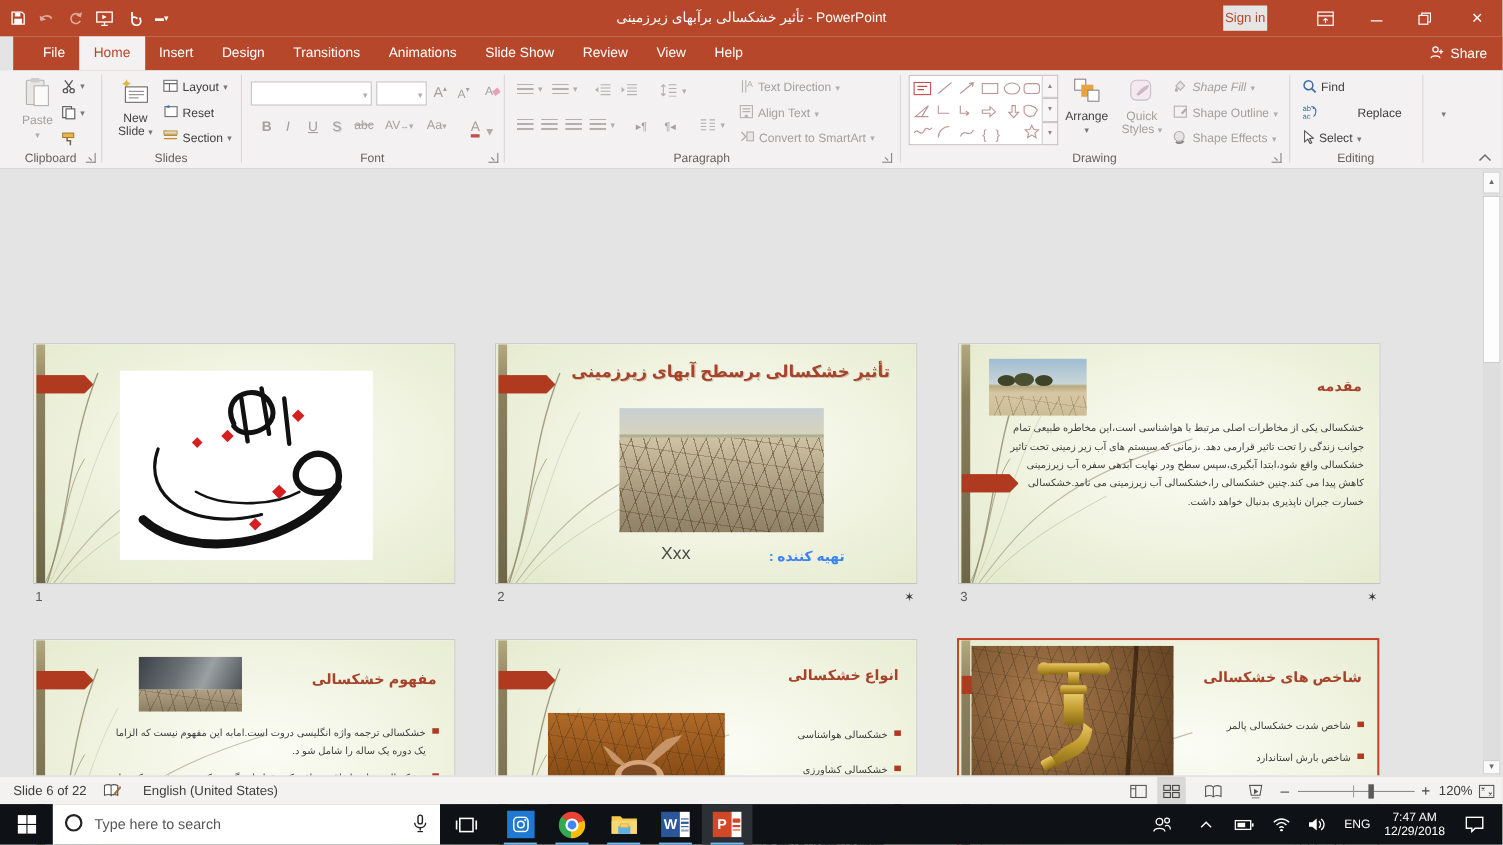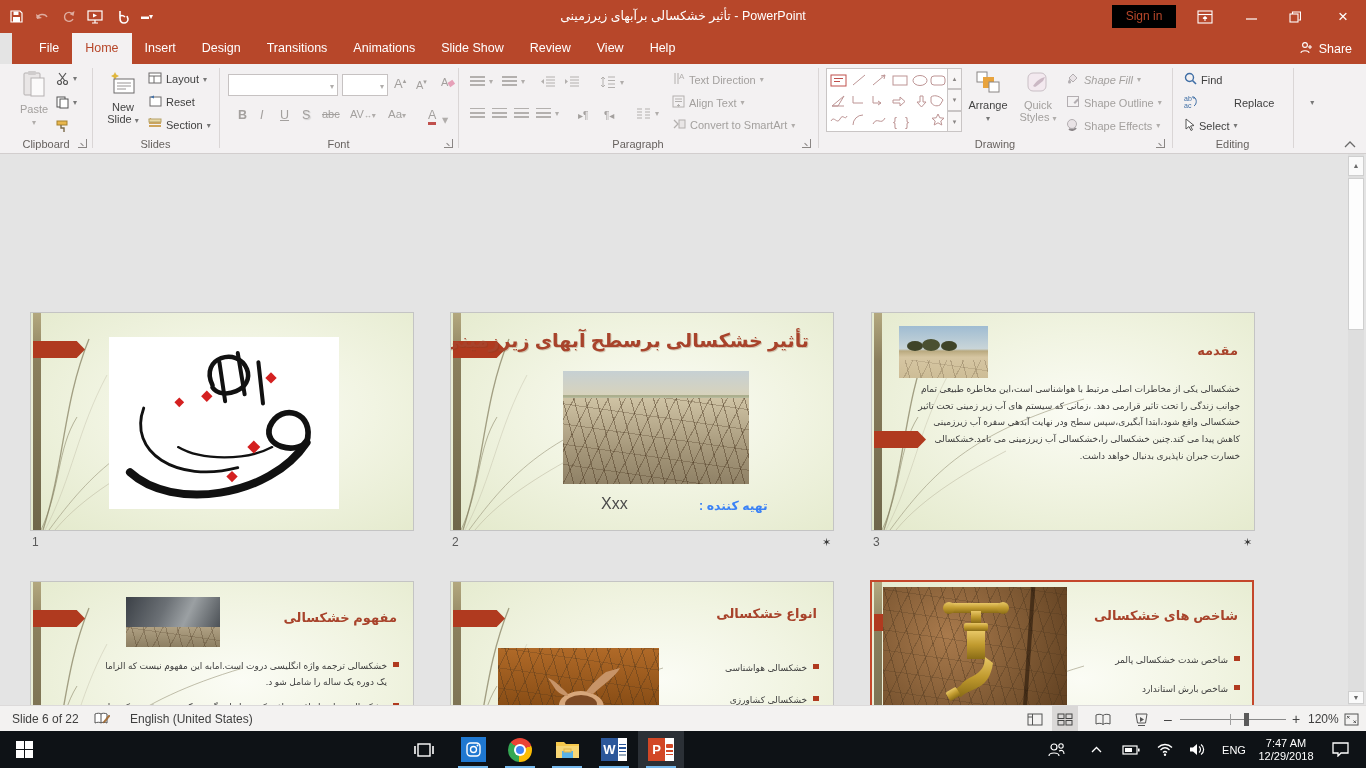--- a/index.html
+++ b/index.html
@@ -6,21 +6,21 @@
   html,body { width:1366px; height:768px; overflow:hidden; }
   body { font-family:"Liberation Sans","DejaVu Sans",sans-serif; background:#e4e4e4; position:relative; color:#3f3f3f; }
   .abs { position:absolute; }
 
   
   #titlebar { position:absolute; left:0; top:0; width:1366px; height:33px; background:#B7472A; color:#fff; }
   .qat { position:absolute; left:10px; top:0; height:33px; display:flex; align-items:center; gap:12px; }
   .qat svg { display:block; }
   .dim { opacity:.55; }
   #title-text { position:absolute; left:0; right:0; top:0; height:33px; line-height:33px; text-align:center; font-size:12.5px; color:#fff; }
-  .signin { position:absolute; left:1112px; top:5px; width:64px; height:23px; background:#000000; color:#B7472A; font-size:12px; text-align:center; line-height:23px; }
+  .signin { position:absolute; left:1112px; top:5px; width:40px; height:23px; background:#e5e5e5; color:#B7472A; font-size:12px; text-align:center; line-height:23px; }
   .winbtn { position:absolute; top:0; width:34px; height:33px; display:flex; align-items:center; justify-content:center; color:#fff; font-size:14px; }
 
   
   #tabbar { position:absolute; left:12px; top:33px; width:1366px; height:31px; background:#B7472A; display:flex; align-items:stretch; padding-left:14px; }
   .rtab { color:#fff; font-size:12.5px; padding:0 13px; line-height:31px; }
   .rtab.sel { background:#f3f1f2; color:#B7472A; }
   #tellme { display:flex; align-items:center; gap:7px; color:#fff; font-size:12.5px; padding:0 10px; }
   #share-area { position:absolute; right:14px; top:33px; height:31px; display:flex; align-items:center; gap:6px; color:#fff; font-size:12.5px; }
 
   
@@ -496,21 +496,21 @@
   <div class="numrow" style="left:32px; top:381px;">1</div>
 
   
   <div class="thumb" style="left:450px; top:158px;">
     <div class="slide-bg"></div>
     <svg class="deco" width="240" height="219">
         <use href="#deco-curves"></use>
       </svg>
     <div class="band"></div>
     <div class="pennant" style="top:28px; width:52px;"></div>
-    <div class="sl-title" style="right:24px; top:16px; font-size:19px; text-shadow:1px 1px 0 rgba(120,60,30,.25);">تأثیر خشکسالی برسطح آبهای زیرزمینی</div>
+    <div class="sl-title" style="right:24px; top:16px; font-size:15px; text-shadow:1px 1px 0 rgba(120,60,30,.25);">تأثیر خشکسالی برسطح آبهای زیرزمینی</div>
     <div class="img" style="left:112px; top:58px; width:186px; height:113px;">
       <div class="abs" style="left:0;top:0;right:0;height:26px;background:linear-gradient(#c6d0d3,#d9d3ba);"></div>
       <div class="abs" style="left:0;top:24px;right:0;height:4px;background:#9aa07a;opacity:.7;"></div>
       <div class="abs" style="left:0;top:27px;right:0;bottom:0;background:linear-gradient(#cfc3a4,#a5977a 60%,#8f8166);">
           <div class="cracks"></div>
         </div>
     </div>
     <div class="abs" style="left:150px; top:182px; font-size:16px; color:#4a4a4a;">Xxx</div>
     <div class="abs" style="left:248px; top:185px; font-size:12.5px; font-weight:bold; color:#3b82f6; direction:rtl;">تهیه کننده :</div>
   </div>
@@ -700,20 +700,30 @@
 
 <div id="taskbar">
   <div class="tb" style="left:0; width:48px;">
       <svg width="17" height="17" viewBox="0 0 17 17">
         <rect x="0" y="0" width="8" height="8" fill="#fff"></rect>
         <rect x="9" y="0" width="8" height="8" fill="#fff"></rect>
         <rect x="0" y="9" width="8" height="8" fill="#fff"></rect>
         <rect x="9" y="9" width="8" height="8" fill="#fff"></rect>
       </svg>
     </div>
+  <div class="tb" id="tb-search">
+    <span><svg width="18" height="18" viewBox="0 0 18 18">
+          <circle cx="9" cy="9" r="7" fill="none" stroke="#222" stroke-width="2"></circle>
+        </svg></span>
+    <span>Type here to search</span>
+    <span style="position:absolute; right:12px;"><svg width="12" height="17" viewBox="0 0 12 17">
+          <rect x="4" y="1" width="4" height="8" rx="2" fill="none" stroke="#222" stroke-width="1.3"></rect>
+          <path d="M1 8 c0 6 10 6 10 0 M6 12 v3 M3.5 16 h5" fill="none" stroke="#222" stroke-width="1.3"></path>
+        </svg></span>
+  </div>
   <div class="tb" style="left:402px; width:44px;">
       <svg width="20" height="16" viewBox="0 0 20 16">
         <rect x="4" y="2" width="12" height="12" fill="none" stroke="#fff" stroke-width="1.4"></rect>
         <path d="M1 4 v8 M19 4 v8" stroke="#fff" stroke-width="1.6"></path>
       </svg>
     </div>
 
   <div class="tb pin" style="left:450px;">
       <div class="tile" style="background:#1f78d1;">
         <svg width="15" height="15" viewBox="0 0 15 15">

